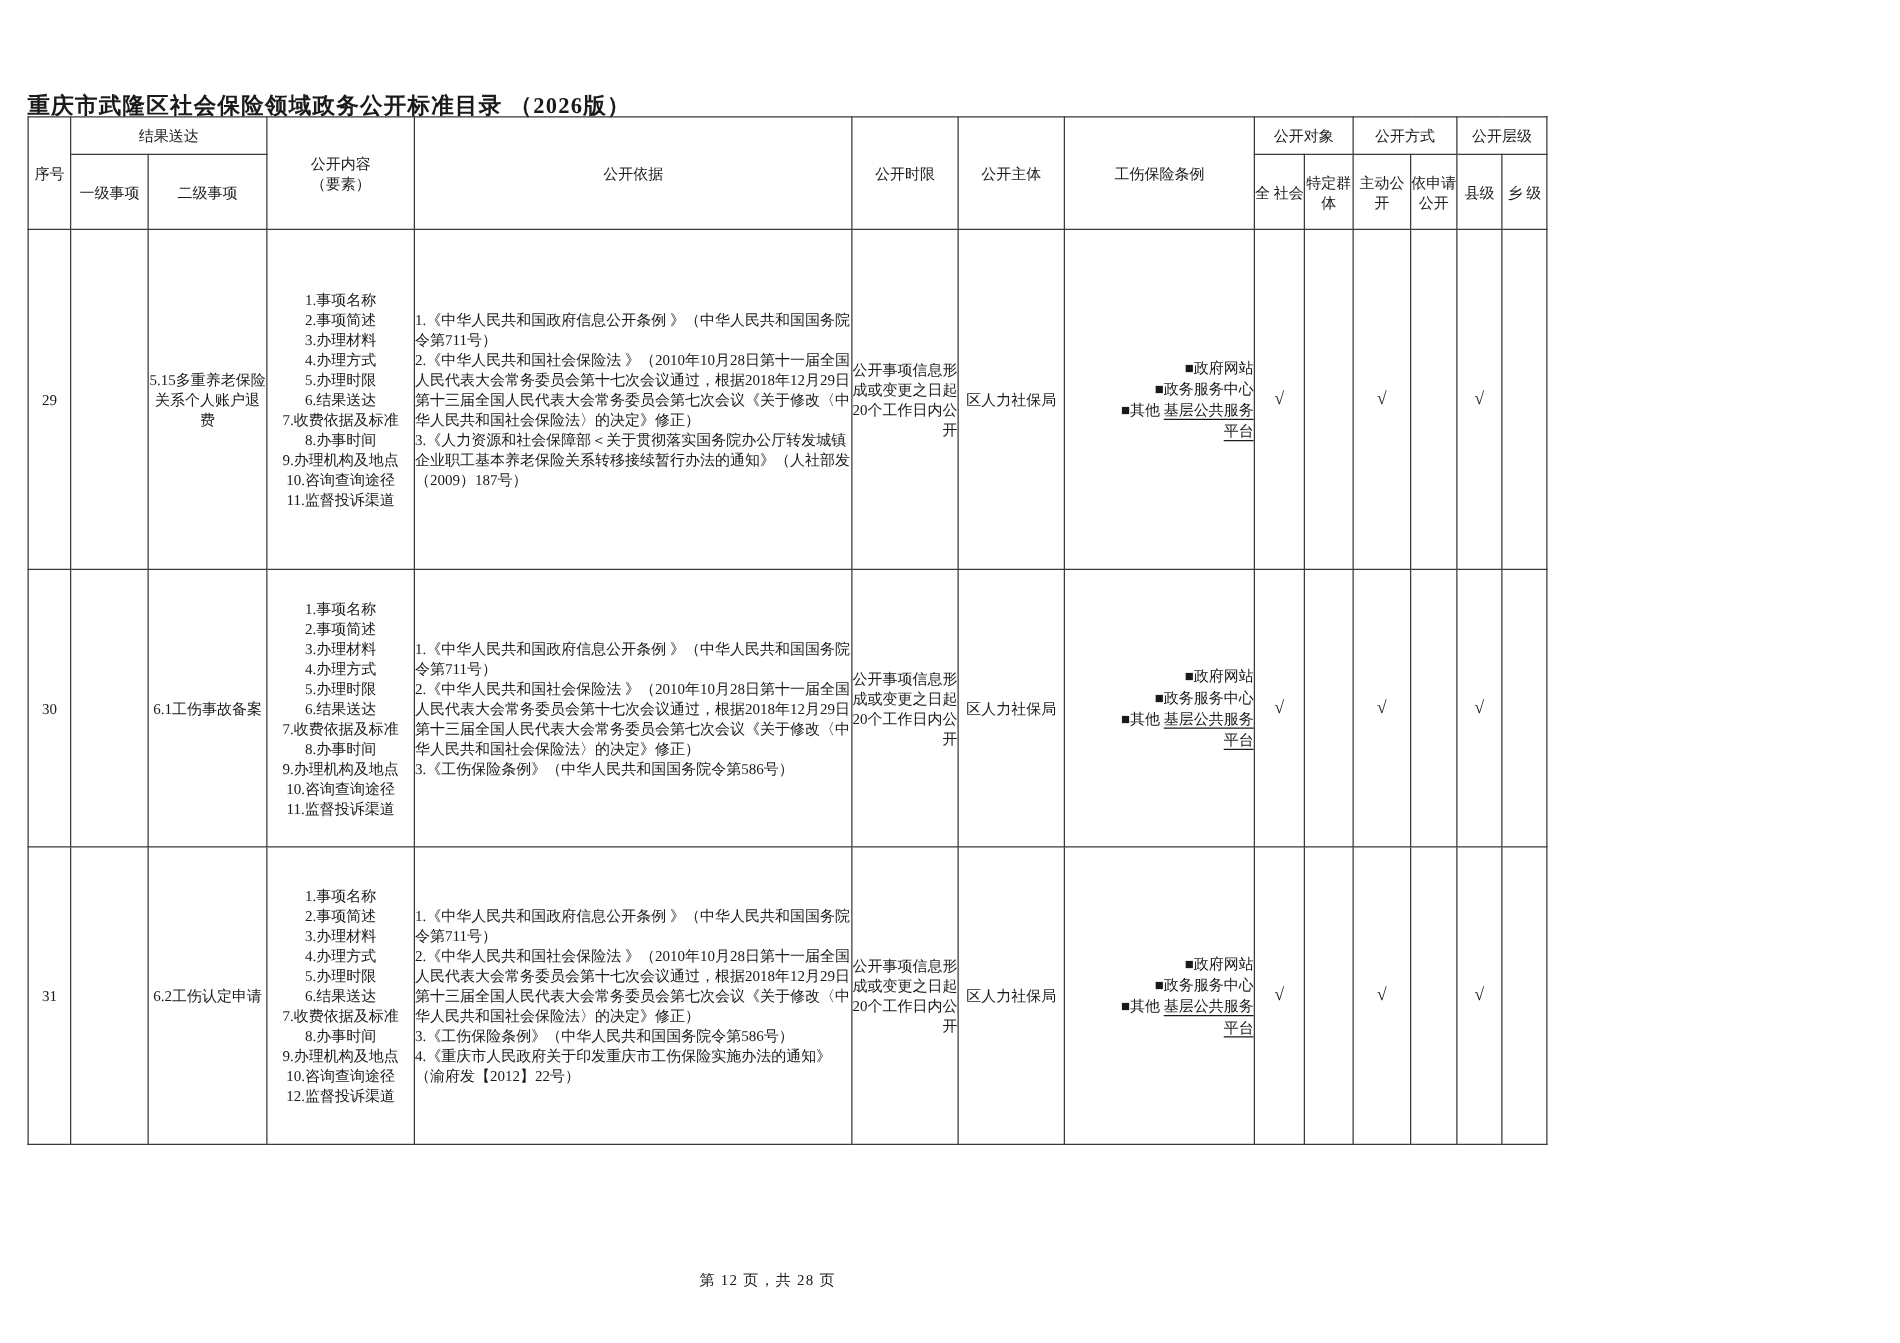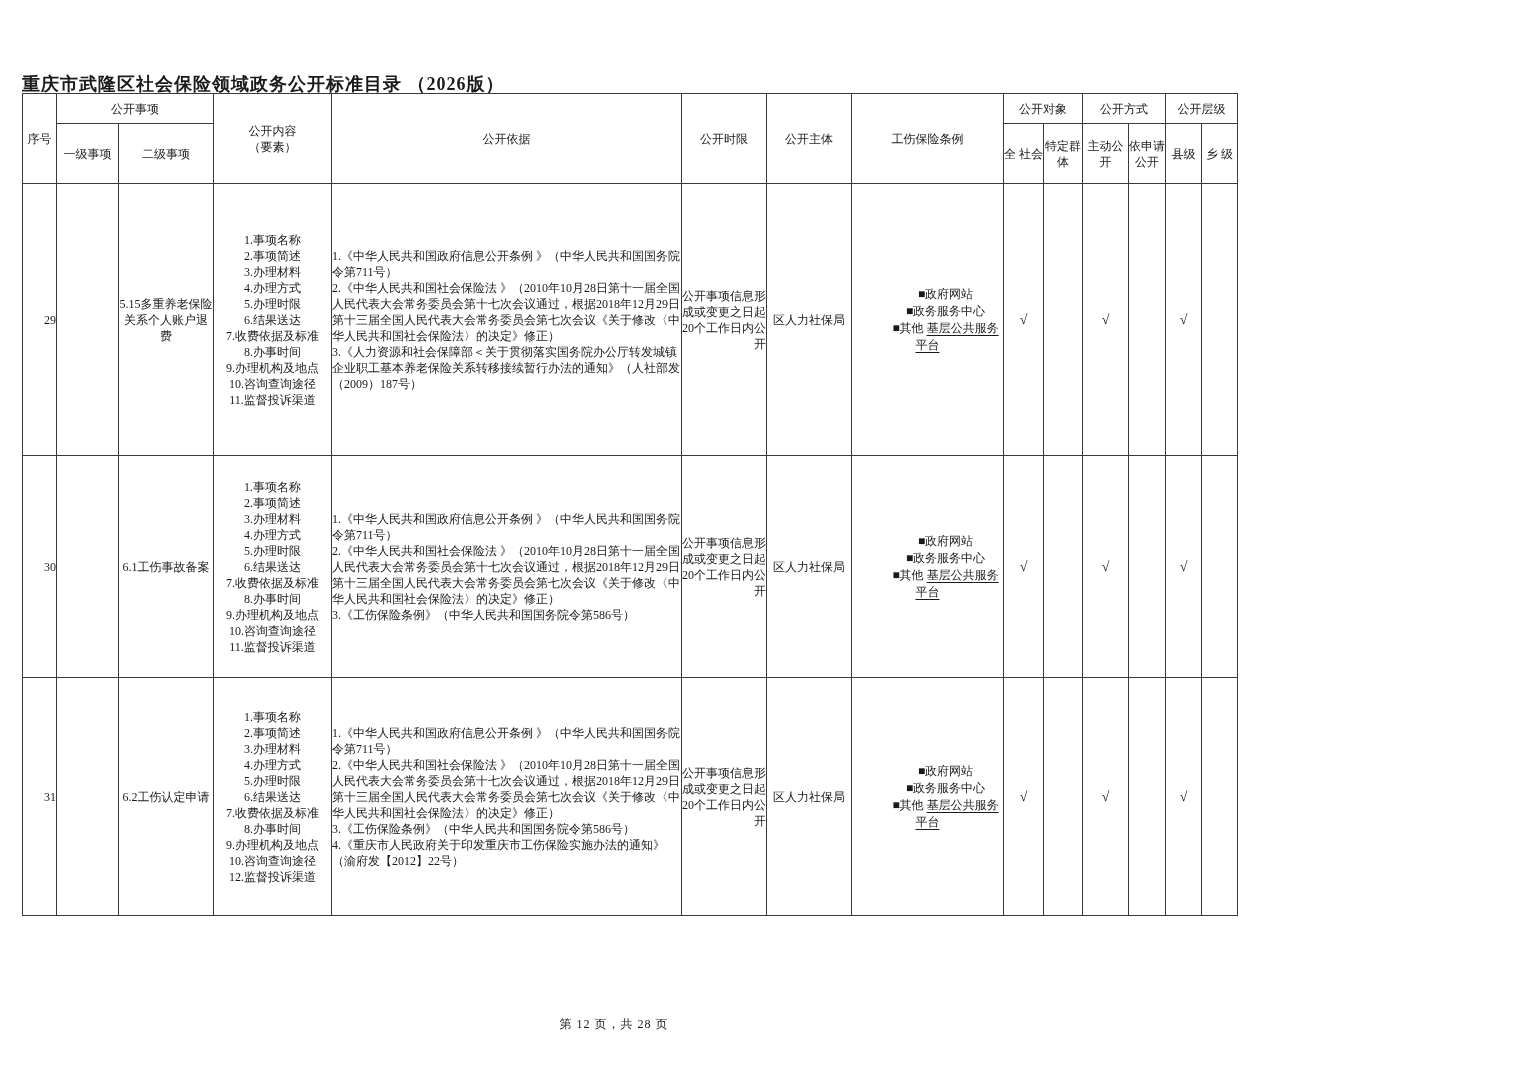--- a/index.html
+++ b/index.html
@@ -15,27 +15,27 @@
     position:absolute; left:22px; top:93px; width:1215px;
     border-collapse:collapse; table-layout:fixed;
     font-size:12px; line-height:16px;
   }
   table.catalog th, table.catalog td {
     border:1px solid #3a3a3a; padding:0; vertical-align:middle;
     font-weight:normal; overflow:hidden;
   }
   th { text-align:center; white-space:pre-line; }
   th.group-split { border-bottom:2px solid #555; }
-  td.c-seq { text-align:right; }
+  td.c-seq { text-align:center; }
   td.c-level2 { text-align:center; padding:0 7px; }
   td.c-content { text-align:center; white-space:pre-wrap; padding:2px 6px 2px 8px; }
   td.c-basis { text-align:left; white-space:pre-wrap; padding:2px 6px 2px 8px; }
   td.c-time { text-align:right; white-space:pre-wrap; padding:2px 12px 2px 6px; }
   td.c-subject { text-align:center; white-space:pre-wrap; padding:2px 12px 2px 6px; }
-  td.c-channels { text-align:center; padding:2px 8px; line-height:17px; }
+  td.c-channels { text-align:right; padding:2px 8px; line-height:17px; }
   td.c-channels .line { text-indent:36px; }
   td.c-check { text-align:center; font-size:14px; }
   .uline { text-decoration:underline; text-underline-offset:3px; }
   .footer {
     position:absolute; top:1016px; left:0; width:1228px;
     text-align:center; font-size:12px; letter-spacing:1px;
   }
 </style>
 </head>
 <body>
@@ -55,21 +55,21 @@
       <col style="width:40px">
     <col style="width:39px">
       <col style="width:46px">
       <col style="width:37px">
     <col style="width:36px">
       <col style="width:36px">
   </colgroup>
   <tbody>
       <tr style="height:30px">
     <th rowspan="2">序号</th>
-    <th colspan="2" class="group-split">公开事项</th>
+    <th colspan="2" class="group-split">结果送达</th>
     <th rowspan="2">公开内容
 （要素）</th>
     <th rowspan="2">公开依据</th>
     <th rowspan="2">公开时限</th>
     <th rowspan="2">公开主体</th>
     <th rowspan="2">工伤保险条例</th>
     <th colspan="2">公开对象</th>
     <th colspan="2">公开方式</th>
     <th colspan="2">公开层级</th>
   </tr>

